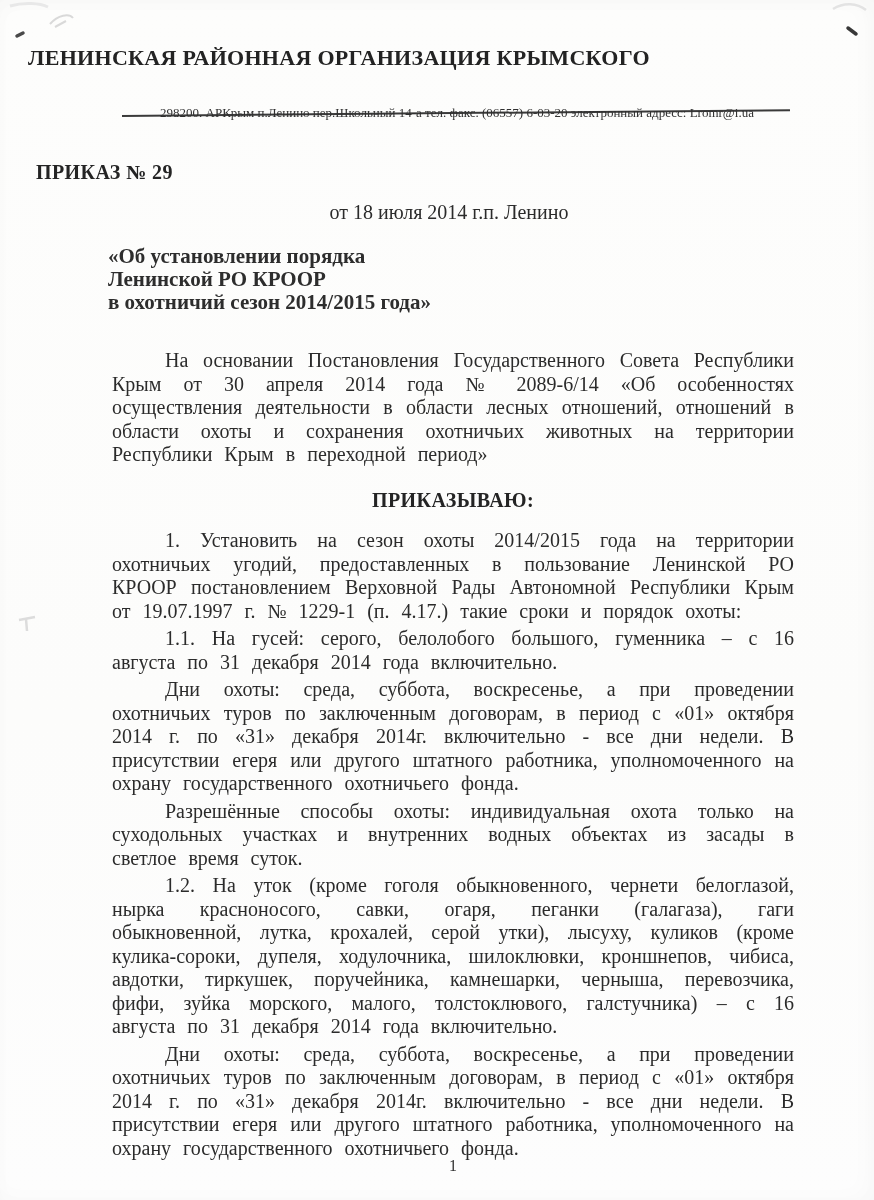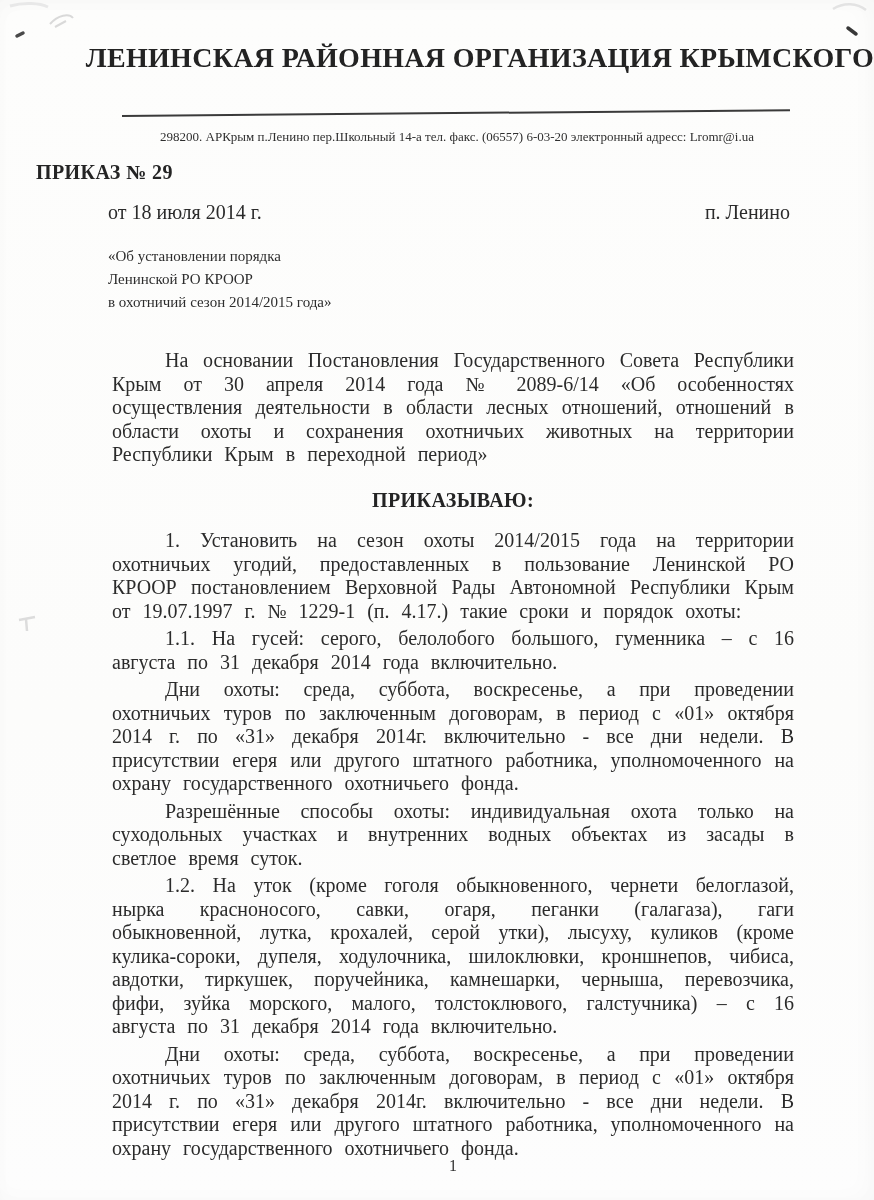--- a/index.html
+++ b/index.html
@@ -11,38 +11,38 @@
     overflow: hidden;
     font-family: "Liberation Serif", "DejaVu Serif", serif;
     color: #2b2b2b;
     box-shadow: inset -6px 0 24px rgba(0,0,0,0.02), inset 0 4px 18px rgba(0,0,0,0.015);
   }
   .org-title {
     position: absolute;
     top: 45px; left: 0; width: 100%;
     padding-left: 28px;
     box-sizing: border-box;
-    text-align: right;
+    text-align: left;
     font-weight: 700;
-    font-size: 28px;
+    font-size: 22px;
     line-height: 26px;
     letter-spacing: 0.3px;
     color: #232323;
   }
   .header-rule {
     position: absolute;
     left: 122px; top: 115px;
     width: 668px; height: 2px;
     background: #3a3a3a;
     transform: rotate(-0.5deg);
     transform-origin: left center;
   }
   .address-line {
     position: absolute;
-    top: 128px; left: 0; width: 100%;
+    top: 104px; left: 0; width: 100%;
     padding-left: 40px;
     box-sizing: border-box;
     text-align: center;
     font-size: 13px;
     line-height: 17px;
     color: #2f2f2f;
   }
   .order-title {
     position: absolute;
     top: 161px; left: 0; width: 100%;
@@ -51,29 +51,30 @@
     text-align: left;
     font-weight: 700;
     font-size: 20px;
     letter-spacing: 0.4px;
     color: #242424;
   }
   .date-place-row {
     position: absolute;
     top: 201px; left: 108px; width: 682px;
     display: flex;
-    justify-content: space-between;
+    justify-content: center;
     font-size: 20px;
   }
   .subject-block {
     position: absolute;
     top: 245px; left: 108px;
-    font-size: 15px;
+    font-size: 21px;
     line-height: 23px;
     color: #2d2d2d;
+    font-weight: bold;
   }
   .body-block {
     position: absolute;
     top: 345px; left: 108px; width: 690px;
     font-size: 20px;
     line-height: 23.5px;
     text-align: justify;
     word-spacing: 7px;
   }
   .body-block p { margin: 4px; text-indent: 53px; }

